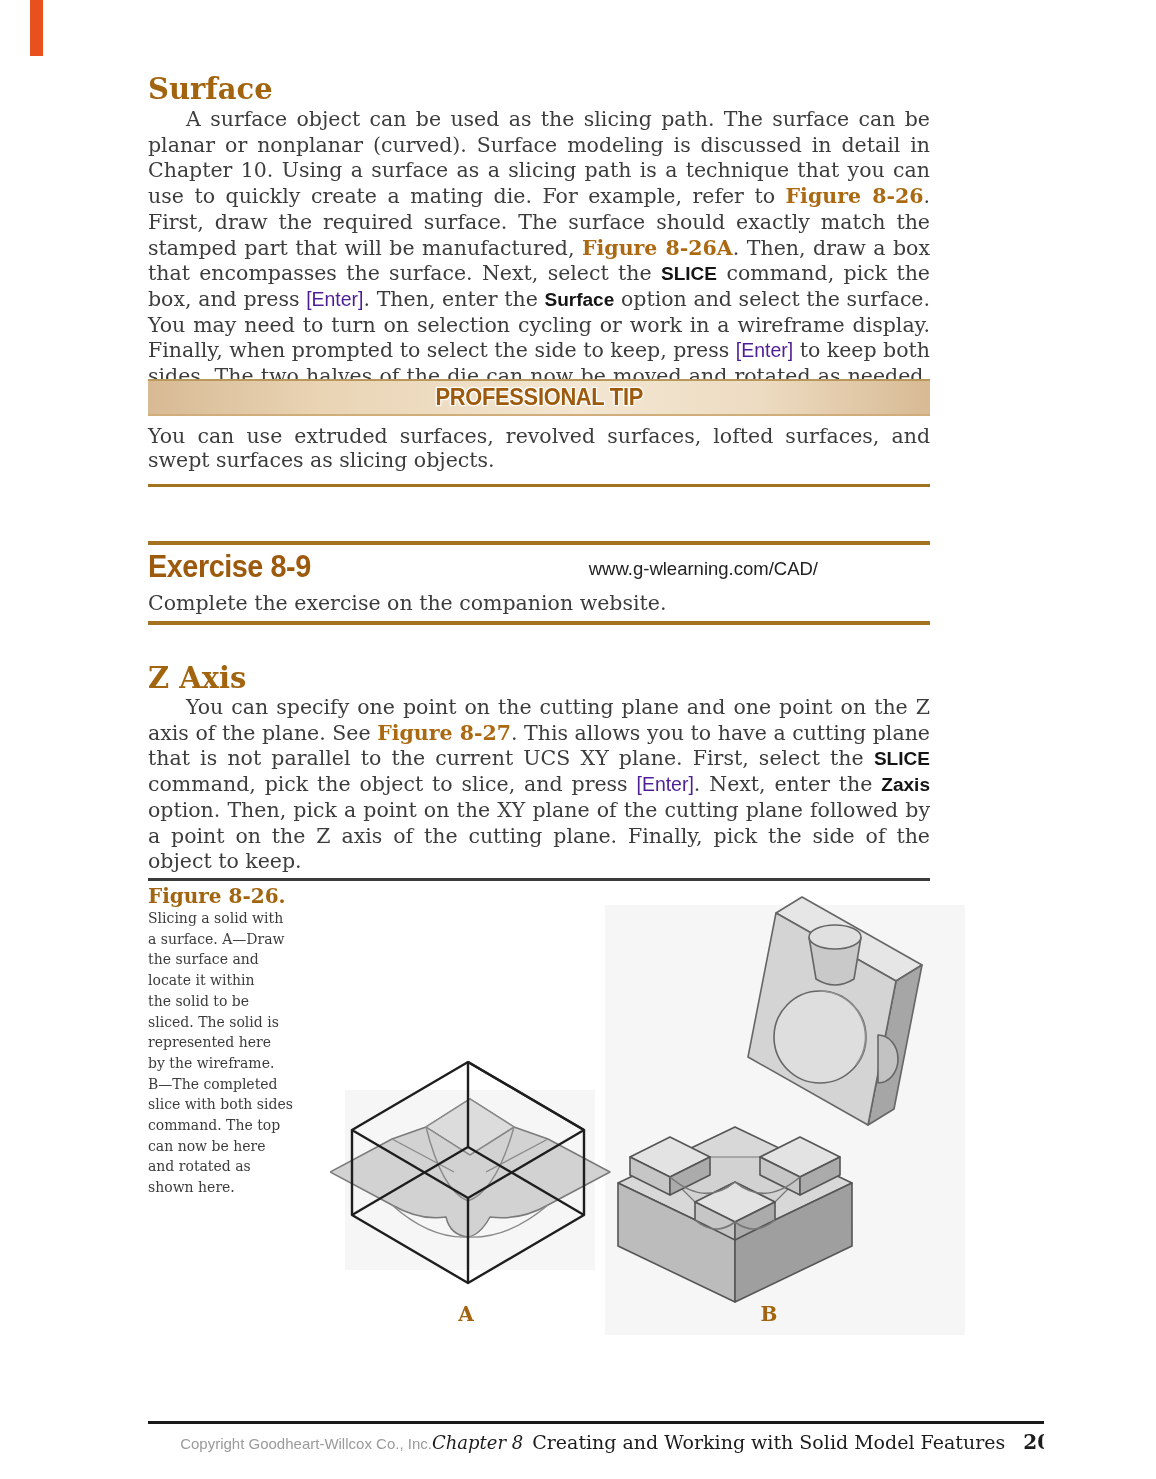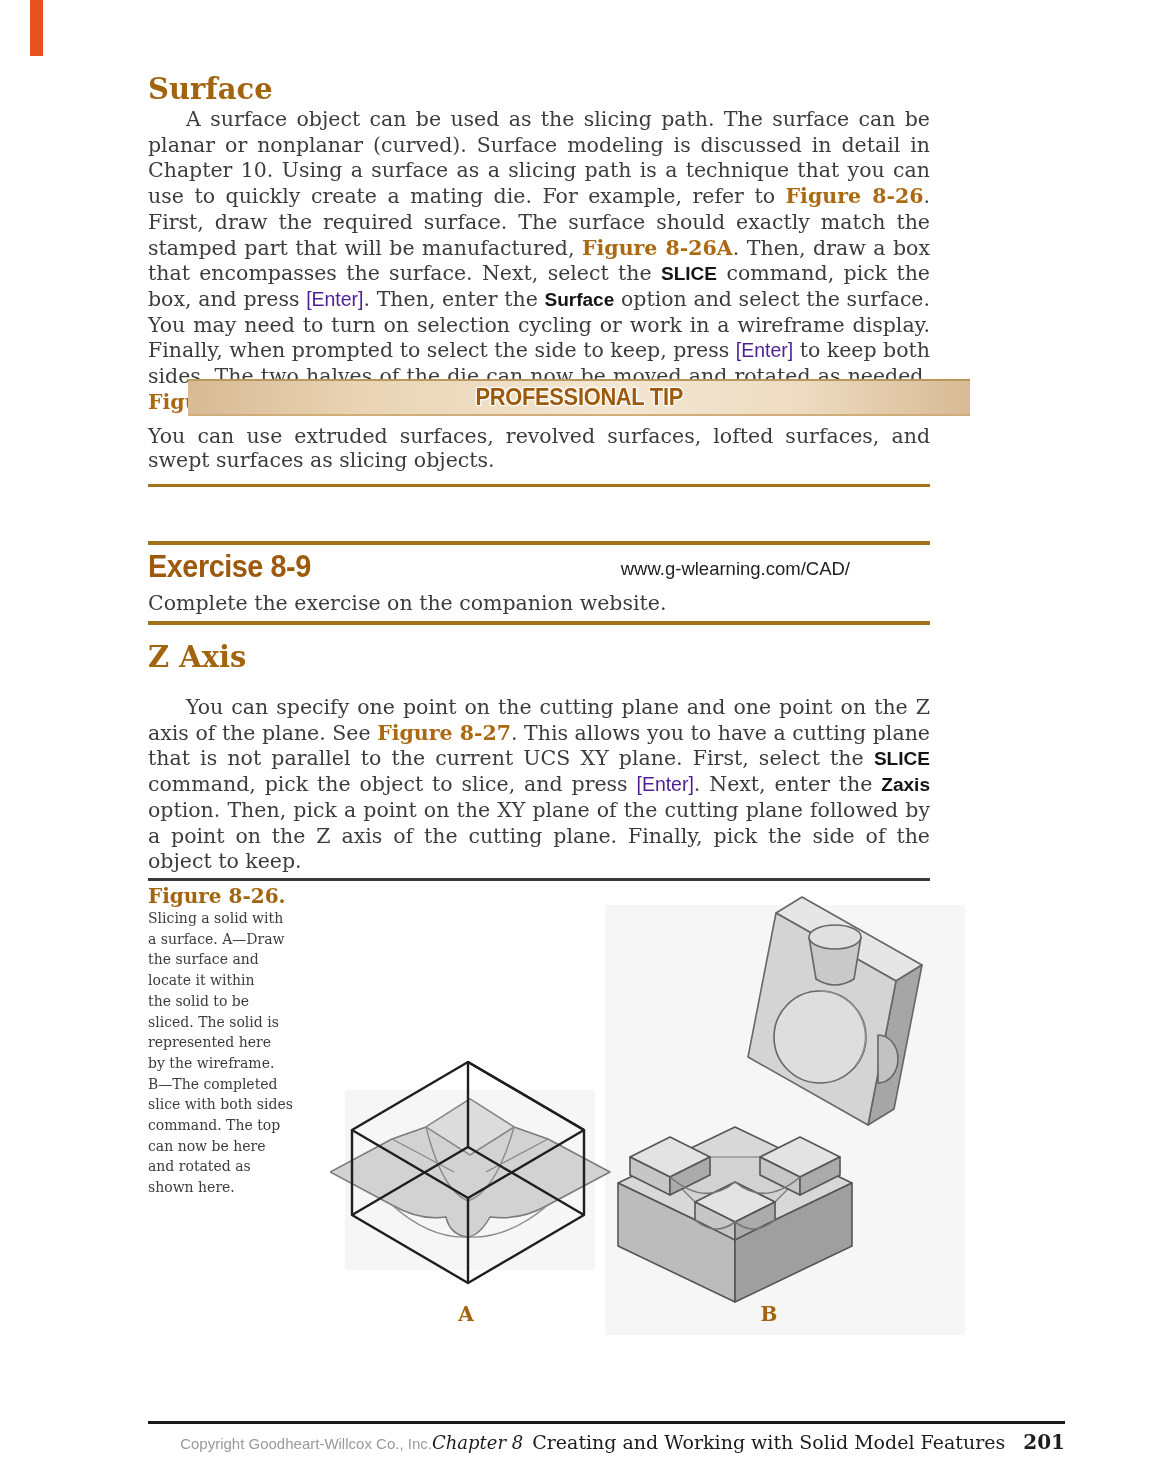--- a/index.html
+++ b/index.html
@@ -1,37 +1,37 @@
 <!DOCTYPE html>
 <html><head>
 <meta charset="utf-8">
 <style>
   html,body{margin:0;padding:0;background:#ffffff;}
   #page{position:relative;width:1044px;height:1479px;background:#ffffff;overflow:hidden;
-        font-family:"DejaVu Serif", "Liberation Serif", serif;color:#3c3c3c;padding-left:32px;}
+        font-family:"DejaVu Serif", "Liberation Serif", serif;color:#3c3c3c;}
   .abs{position:absolute;}
 
   
   #edge-tab{left:30px;top:0;width:13px;height:56px;background:#e8501e;}
 
   
   .sec-heading{left:148px;width:600px;font-weight:bold;font-size:29px;color:#a2640f;}
 
   
   .body-par{left:148px;width:782px;font-size:20.5px;line-height:25.7px;
             text-align:justify;text-indent:38px;}
   .fig{font-weight:bold;color:#ab6a12;}
   .cmd{font-family:"Liberation Sans",sans-serif;font-weight:bold;color:#141414;font-size:0.93em;}
   .key{font-family:"Liberation Sans",sans-serif;color:#4c1d95;font-size:0.95em;}
 
   
   #tip-banner{left:148px;top:379px;width:782px;height:33px;
       background:linear-gradient(to right,#d8ba94 0%,#e9d4b4 22%,#f3e6d2 55%,#eddcc2 78%,#d8ba94 100%);
       border-top:2px solid #b9985e;border-bottom:2px solid #cfae7c;
-      display:flex;align-items:center;justify-content:center;margin-left:40px;}
+      display:flex;align-items:center;justify-content:center;}
   #tip-banner-text{font-family:"Liberation Sans",sans-serif;font-weight:bold;font-size:23px;
       color:#9d5a0c;letter-spacing:-0.3px;transform:scaleX(0.95);
       text-shadow:-1px -1px 0 #fff,1px -1px 0 #fff,-1px 1px 0 #fff,1px 1px 0 #fff,0 0 4px #fff;}
   #tip-text{left:148px;top:424px;width:782px;font-size:20.5px;line-height:24px;text-align:justify;}
   .rule-brown{left:148px;width:782px;height:3px;background:#a2721e;}
   .rule-brown-thick{left:148px;width:782px;height:4px;background:#a2721e;}
 
   
   #exercise-heading{left:148px;top:549px;font-family:"Liberation Sans",sans-serif;
       font-weight:bold;font-size:31px;color:#9d5a0c;letter-spacing:-0.5px;
@@ -75,21 +75,21 @@
   </div>
   <div id="tip-text" class="abs" style="text-indent:0;">You can use extruded surfaces, revolved surfaces, lofted surfaces, and swept surfaces as slicing objects.</div>
   <div class="abs rule-brown" style="top:484px;"></div>
 
   <div class="abs rule-brown-thick" style="top:541px;"></div>
   <div id="exercise-heading" class="abs">Exercise 8-9</div>
   <div id="exercise-url" class="abs">www.g-wlearning.com/CAD/</div>
   <div id="exercise-instruction" class="abs">Complete the exercise on the companion website.</div>
   <div class="abs rule-brown-thick" style="top:621px;"></div>
 
-  <div class="abs sec-heading" style="top:640px;">Z Axis</div>
+  <div class="abs sec-heading" style="top:661px;">Z Axis</div>
   <div class="abs body-par" style="top:695px;"><span>You can specify one point on the cutting plane and one point on the Z axis of the plane. See </span><span class="fig">Figure 8-27</span><span>. This allows you to have a cutting plane that is not parallel to the current UCS XY plane. First, select the </span><span class="cmd">SLICE</span><span> command, pick the object to slice, and press </span><span class="key">[Enter]</span><span>. Next, enter the </span><span class="cmd">Zaxis</span><span> option. Then, pick a point on the XY plane of the cutting plane followed by a point on the Z axis of the cutting plane. Finally, pick the side of the object to keep.</span></div>
 
   <div id="figure-rule" class="abs"></div>
   <div id="figure-label" class="abs">Figure 8-26.</div>
   <div id="figure-caption" class="abs">
       <div class="cap-line">Slicing a solid with</div>
       <div class="cap-line">a surface. A—Draw</div>
       <div class="cap-line">the surface and</div>
       <div class="cap-line">locate it within</div>
       <div class="cap-line">the solid to be</div>

